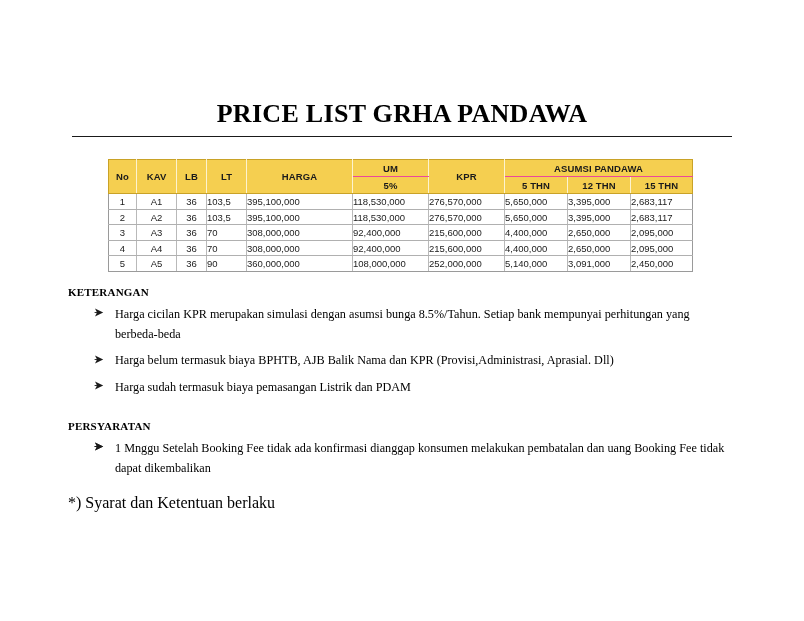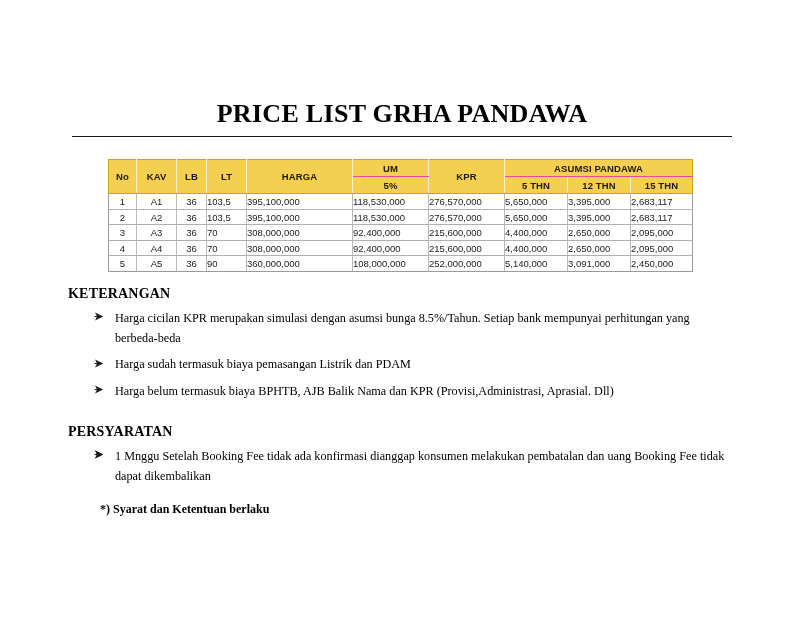--- a/index.html
+++ b/index.html
@@ -102,21 +102,21 @@
   td.r { padding-right: 6px; }
 
   
   .section {
     margin: 0 0 0 68px;
     width: 672px;
   }
   .section-head {
     font-family: "Liberation Serif", "DejaVu Serif", serif;
     font-weight: bold;
-    font-size: 14px;
+    font-size: 11px;
     letter-spacing: 0.2px;
   }
   .keterangan-head { margin-top: 14px; }
   .persyaratan-head { margin-top: 22px; }
 
   ul.bullets {
     list-style: none;
     margin: 7px 13px 0 0;
     padding: 0 0 0 26px;
   }
@@ -134,24 +134,24 @@
     position: absolute;
     left: 0;
     top: 0.18em;
     width: 11px;
     height: 11px;
     display: inline-block;
   }
   .arrow-marker svg { display: block; }
 
   .footnote {
-    margin: 16px 0 0 100px;
-    font-family: "Liberation Serif", "DejaVu Serif", serif;
-    font-weight: bold;
-    font-size: 12px;
+    margin: 16px 0 0 68px;
+    font-family: "Liberation Serif", "DejaVu Serif", serif;
+    font-weight: normal;
+    font-size: 16px;
   }
 </style>
 </head>
 <body>
 
 <h1 class="doc-title">PRICE LIST GRHA PANDAWA</h1>
 <div class="title-rule"></div>
 
 <div class="table-wrap">
   <table class="price">
@@ -257,27 +257,27 @@
           <svg width="11" height="11" viewBox="0 0 11 11" aria-hidden="true">
             <path d="M1 1.6 L9.2 5.5 L1 9.4 L3.0 5.5 Z" fill="#1b1b1b"></path>
             <path d="M0.6 5.5 L3.2 5.5" stroke="#1b1b1b" stroke-width="0.9"></path>
           </svg>
         </span><span>Harga cicilan KPR merupakan simulasi dengan asumsi bunga 8.5%/Tahun. Setiap bank mempunyai perhitungan yang berbeda-beda</span></li>
       <li><span class="arrow-marker">
           <svg width="11" height="11" viewBox="0 0 11 11" aria-hidden="true">
             <path d="M1 1.6 L9.2 5.5 L1 9.4 L3.0 5.5 Z" fill="#1b1b1b"></path>
             <path d="M0.6 5.5 L3.2 5.5" stroke="#1b1b1b" stroke-width="0.9"></path>
           </svg>
+        </span><span>Harga belum termasuk biaya BPHTB, AJB Balik Nama dan KPR (Provisi,Administrasi, Aprasial. Dll)</span></li>
+      <li><span class="arrow-marker">
+          <svg width="11" height="11" viewBox="0 0 11 11" aria-hidden="true">
+            <path d="M1 1.6 L9.2 5.5 L1 9.4 L3.0 5.5 Z" fill="#1b1b1b"></path>
+            <path d="M0.6 5.5 L3.2 5.5" stroke="#1b1b1b" stroke-width="0.9"></path>
+          </svg>
         </span><span>Harga sudah termasuk biaya pemasangan Listrik dan PDAM</span></li>
-      <li><span class="arrow-marker">
-          <svg width="11" height="11" viewBox="0 0 11 11" aria-hidden="true">
-            <path d="M1 1.6 L9.2 5.5 L1 9.4 L3.0 5.5 Z" fill="#1b1b1b"></path>
-            <path d="M0.6 5.5 L3.2 5.5" stroke="#1b1b1b" stroke-width="0.9"></path>
-          </svg>
-        </span><span>Harga belum termasuk biaya BPHTB, AJB Balik Nama dan KPR (Provisi,Administrasi, Aprasial. Dll)</span></li>
     </ul>
 </div>
 
 <div class="section">
   <div class="section-head persyaratan-head">PERSYARATAN</div>
   <ul class="bullets" id="persyaratan-list">
       <li><span class="arrow-marker">
           <svg width="11" height="11" viewBox="0 0 11 11" aria-hidden="true">
             <path d="M1 1.6 L9.2 5.5 L1 9.4 L3.0 5.5 Z" fill="#1b1b1b"></path>
             <path d="M0.6 5.5 L3.2 5.5" stroke="#1b1b1b" stroke-width="0.9"></path>

